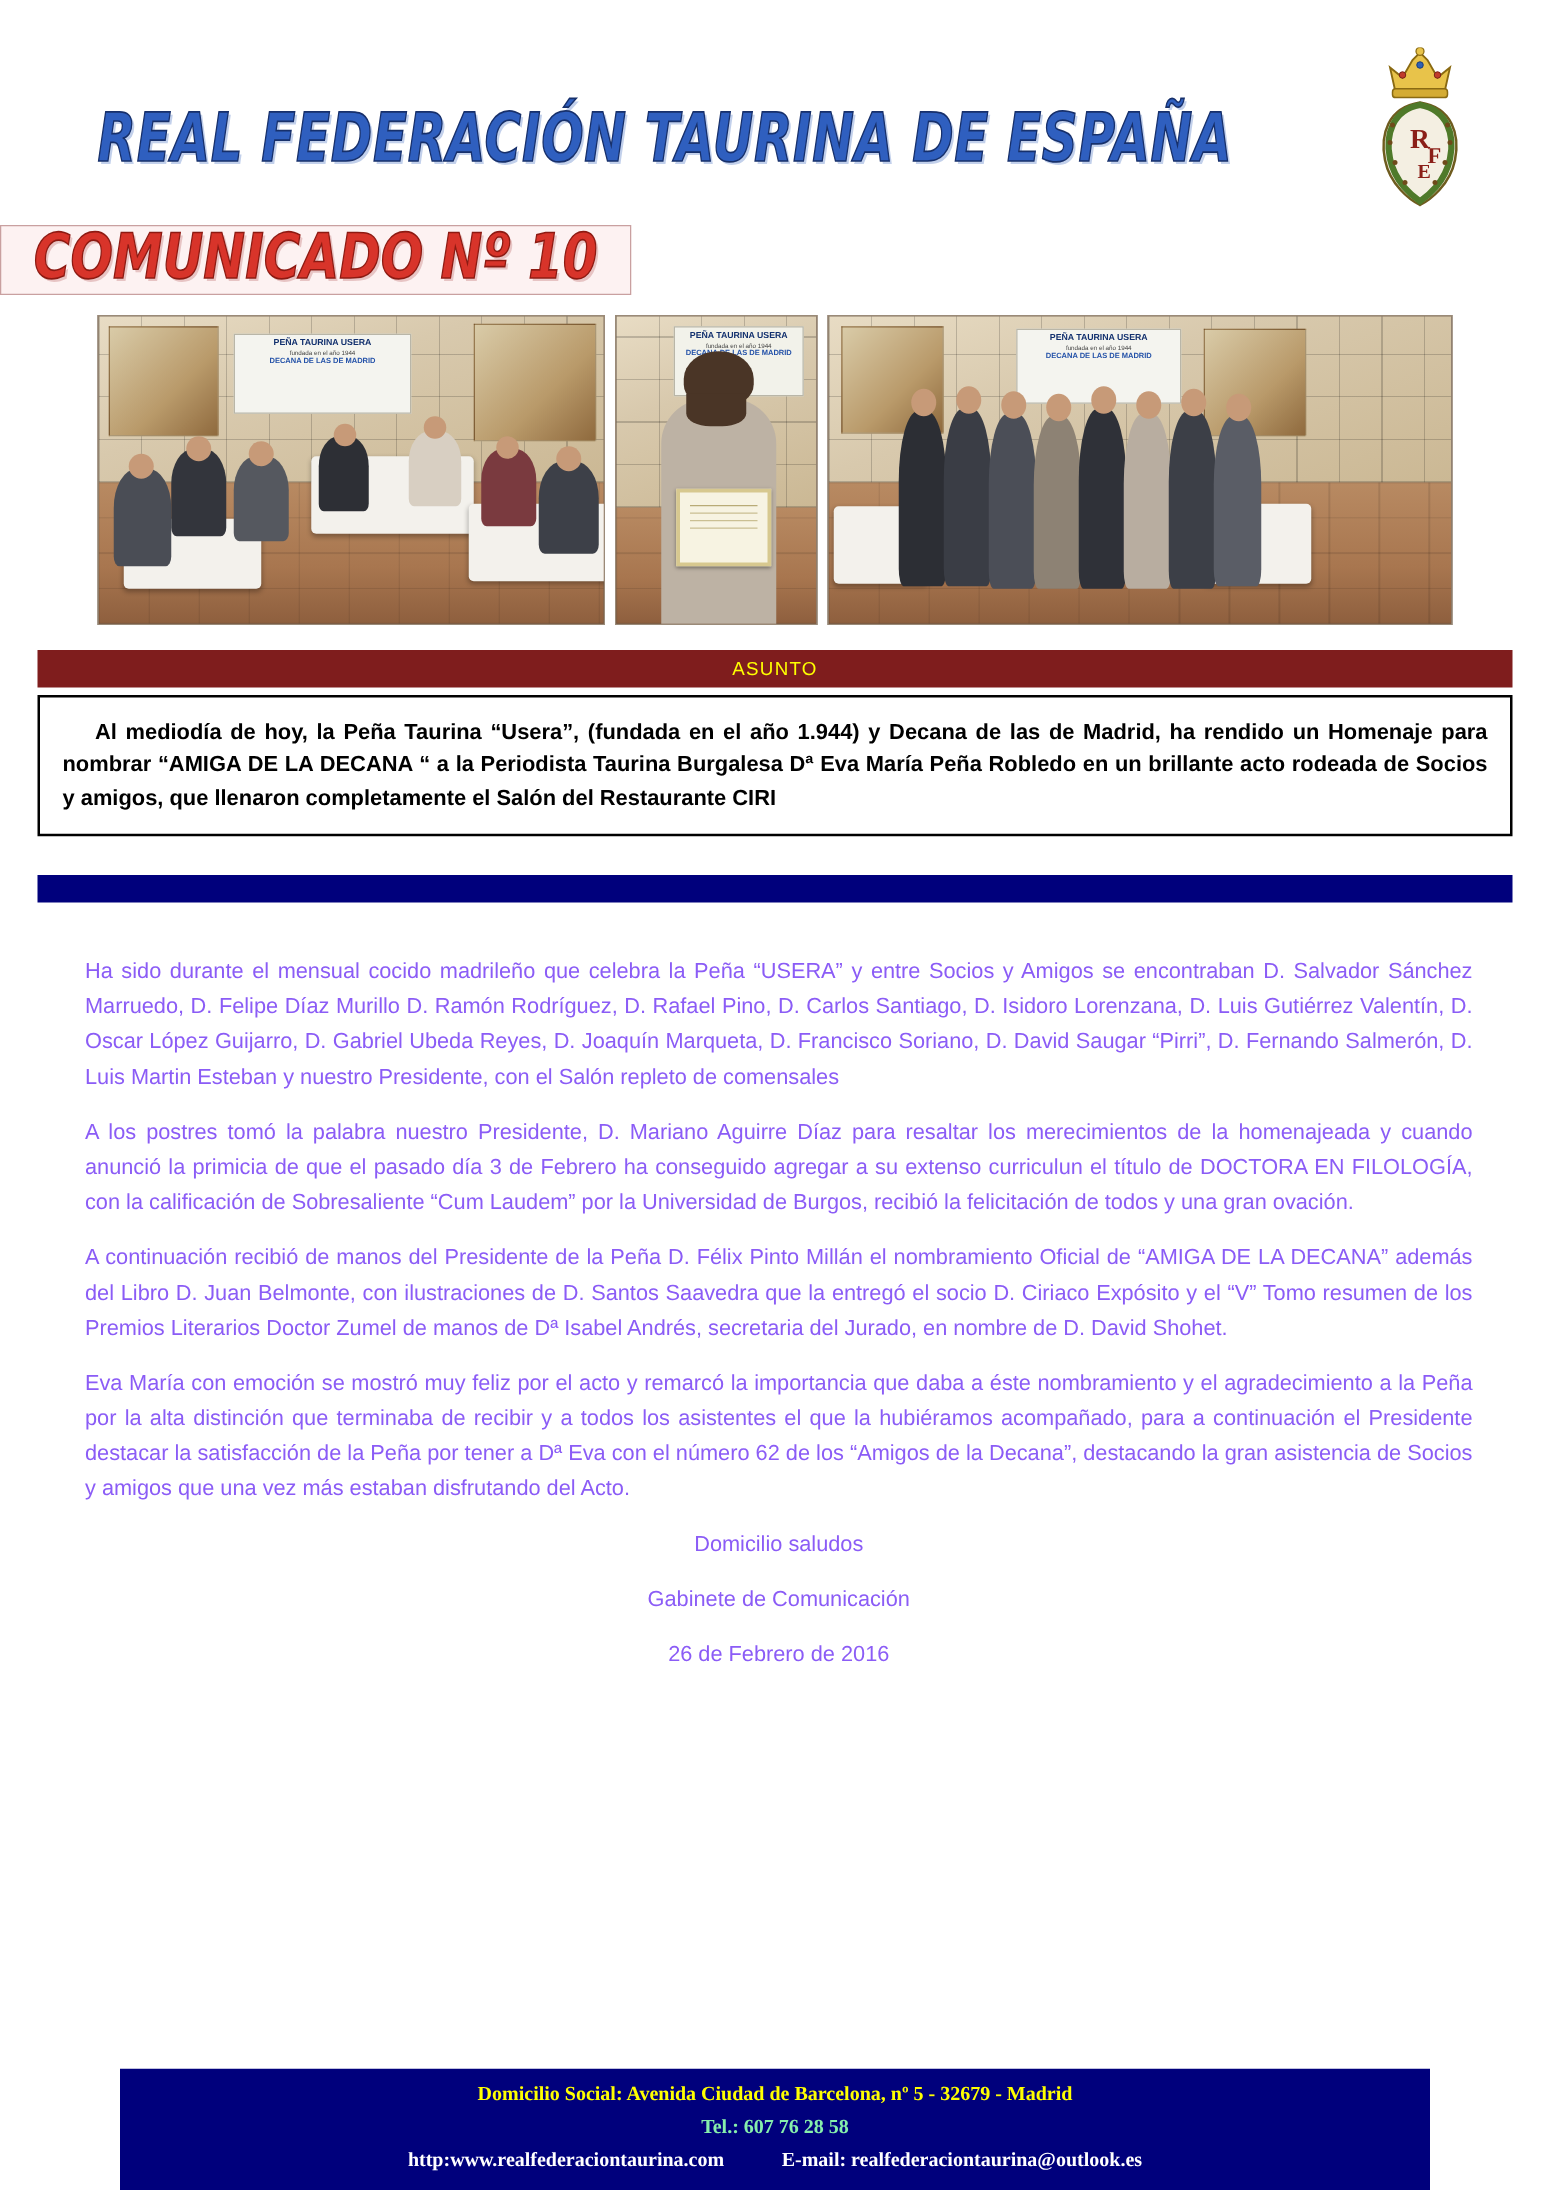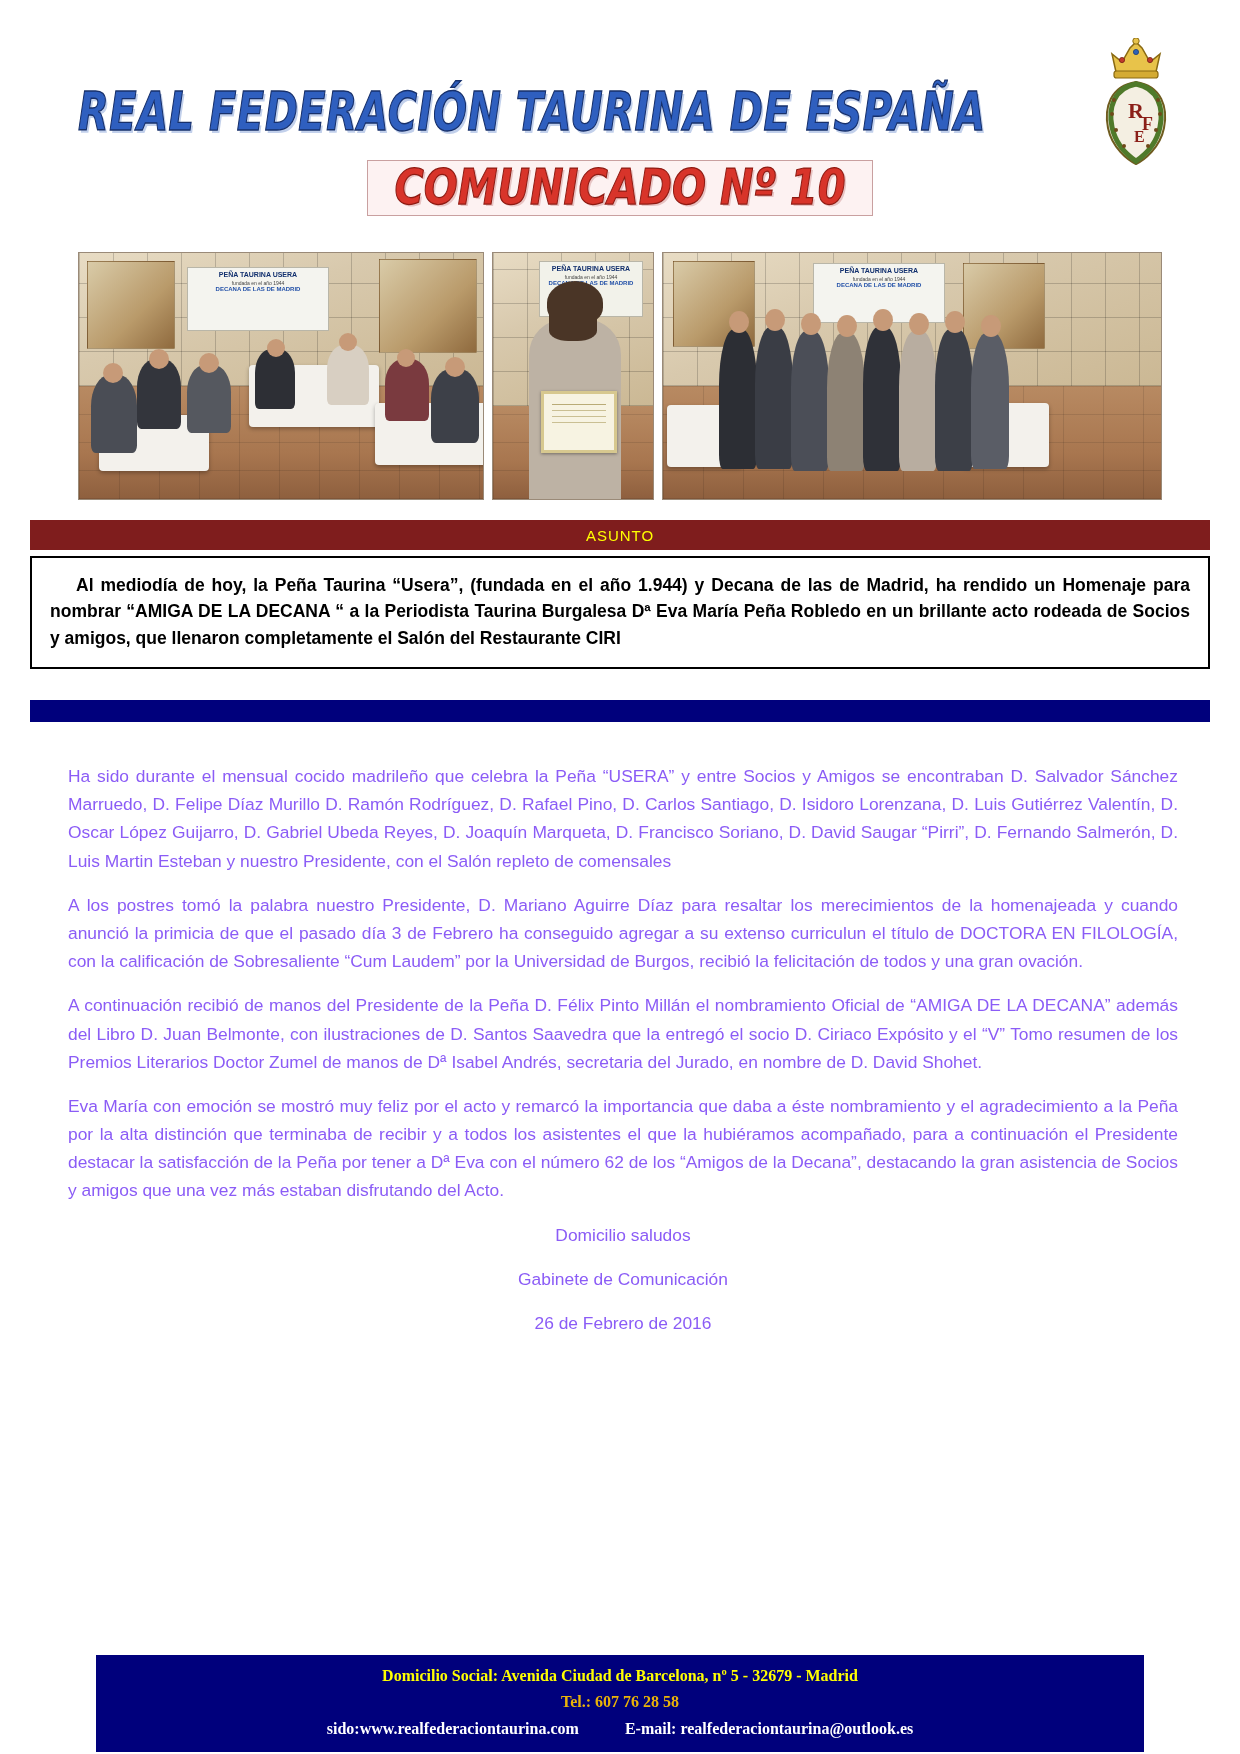--- a/index.html
+++ b/index.html
@@ -54,23 +54,22 @@
     right: 56px;
     top: 38px;
     width: 96px;
     height: 130px;
   }
 
   
   .comunicado-wrap {
     position: absolute;
     left: 0;
-    top: 160px;
+    top: 180px;
     width: 100%;
-    text-align: center;
     border-radius: 15px;
   }
   .comunicado {
     display: inline-block;
     border: 1px solid #c9a0a0;
     background: #fdf2f2;
     padding: 4px 26px 8px 26px;
   }
   .comunicado span {
     font-family: "DejaVu Sans", sans-serif;
@@ -244,21 +243,21 @@
     width: 1048px;
     background: #00007c;
     color: #ffff00;
     text-align: center;
     font-family: "Liberation Serif", serif;
     font-weight: bold;
     padding: 8px 0 10px 0;
     font-size: 16px;
     line-height: 1.65;
   }
-  .footer .row2 { color:#eab308; }
+  .footer .row2 { color:#86efac; }
   .footer .row3 { color:#ffffff; }
   .footer .row3 .sep { display:inline-block; width:46px; }
 </style>
 </head>
 <body>
 
 <div class="page">
 
   <div class="header">
     <div class="org-title">REAL FEDERACIÓN TAURINA DE ESPAÑA</div>
@@ -396,17 +395,17 @@
     <p>Eva María con emoción se   mostró muy feliz por el acto y remarcó la importancia que daba a éste nombramiento y el agradecimiento a la Peña por la alta distinción que terminaba de recibir y a todos los asistentes el que la hubiéramos acompañado, para  a continuación el Presidente destacar  la satisfacción de la Peña por tener a Dª Eva con el número 62 de los  “Amigos de la Decana”, destacando la gran asistencia de Socios y amigos que una vez más estaban disfrutando del Acto.</p>
     <p class="center-line">Domicilio saludos</p>
     <p class="center-line">Gabinete de Comunicación</p>
     <p class="center-line">26 de Febrero de 2016</p>
   </div>
 
   <div class="footer">
     <div class="row1">Domicilio Social: Avenida Ciudad de Barcelona, nº 5 - 32679 - Madrid</div>
     <div class="row2">Tel.: 607 76 28 58</div>
     <div class="row3">
-      <span>sido:www.realfederaciontaurina.com</span><span class="sep"></span><span>E-mail: realfederaciontaurina@outlook.es</span>
+      <span>http:www.realfederaciontaurina.com</span><span class="sep"></span><span>E-mail: realfederaciontaurina@outlook.es</span>
     </div>
   </div>
 
 </div>
 
 </body></html>

